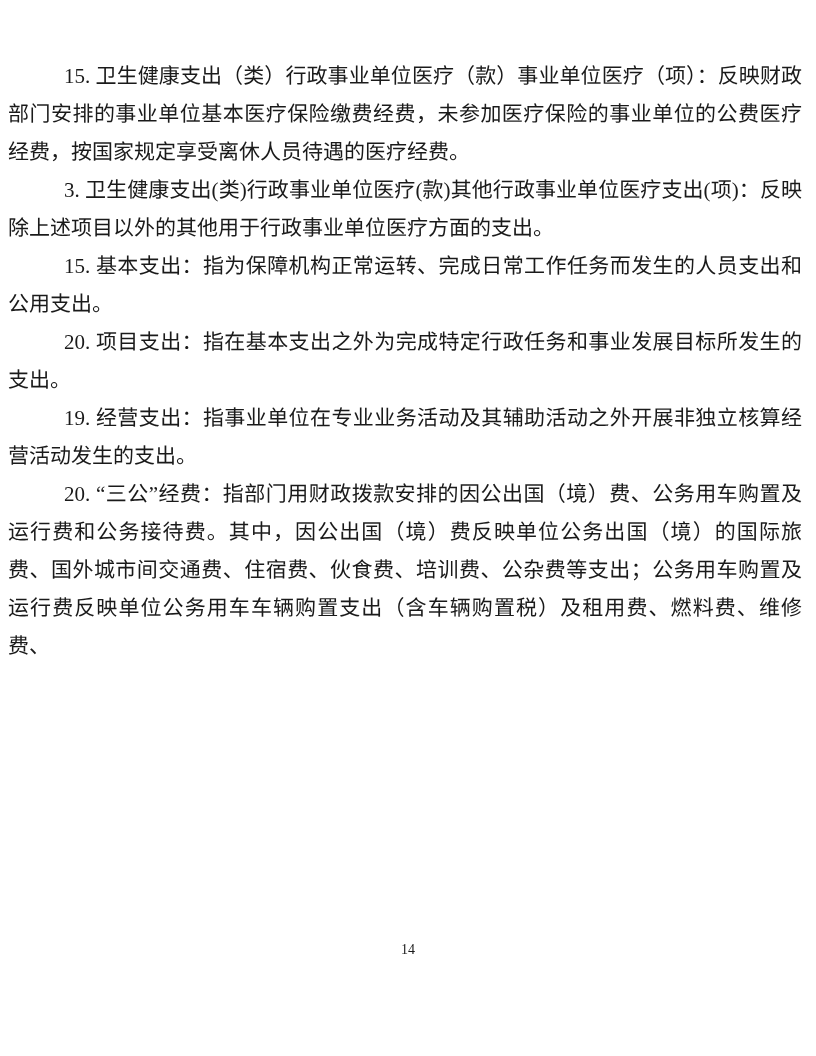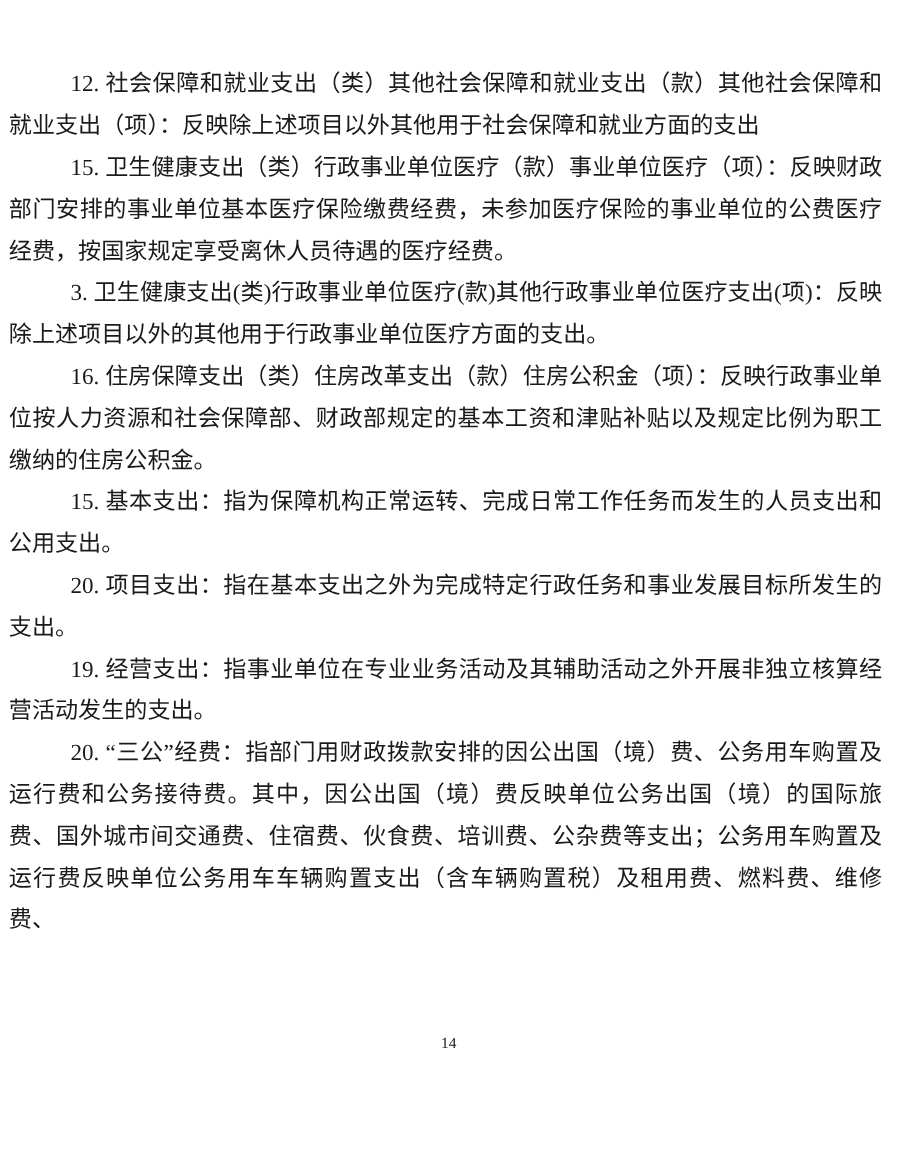--- a/index.html
+++ b/index.html
@@ -41,22 +41,20 @@
     text-align: center;
     font-size: 14px;
     line-height: 20px;
     color: #1a1a1a;
   }
 </style>
 </head>
 <body>
 
 <div class="page">
-  <p class="para numbered">12. 社会保障和就业支出（类）其他社会保障和就业支出（款）其他社会保障和就业支出（项）：反映除上述项目以外其他用于社会保障和就业方面的支出</p>
   <p class="para numbered">15. 卫生健康支出（类）行政事业单位医疗（款）事业单位医疗（项）：反映财政部门安排的事业单位基本医疗保险缴费经费，未参加医疗保险的事业单位的公费医疗经费，按国家规定享受离休人员待遇的医疗经费。</p>
   <p class="para numbered">3. 卫生健康支出(类)行政事业单位医疗(款)其他行政事业单位医疗支出(项)：反映除上述项目以外的其他用于行政事业单位医疗方面的支出。</p>
-  <p class="para numbered">16. 住房保障支出（类）住房改革支出（款）住房公积金（项）：反映行政事业单位按人力资源和社会保障部、财政部规定的基本工资和津贴补贴以及规定比例为职工缴纳的住房公积金。</p>
   <p class="para numbered">15. 基本支出：指为保障机构正常运转、完成日常工作任务而发生的人员支出和公用支出。</p>
   <p class="para numbered">20. 项目支出：指在基本支出之外为完成特定行政任务和事业发展目标所发生的支出。</p>
   <p class="para numbered">19. 经营支出：指事业单位在专业业务活动及其辅助活动之外开展非独立核算经营活动发生的支出。</p>
   <p class="para numbered">20. “三公”经费：指部门用财政拨款安排的因公出国（境）费、公务用车购置及运行费和公务接待费。其中，因公出国（境）费反映单位公务出国（境）的国际旅费、国外城市间交通费、住宿费、伙食费、培训费、公杂费等支出；公务用车购置及运行费反映单位公务用车车辆购置支出（含车辆购置税）及租用费、燃料费、维修费、</p>
   <div class="page-number">14</div>
 </div>
 
 </body></html>

